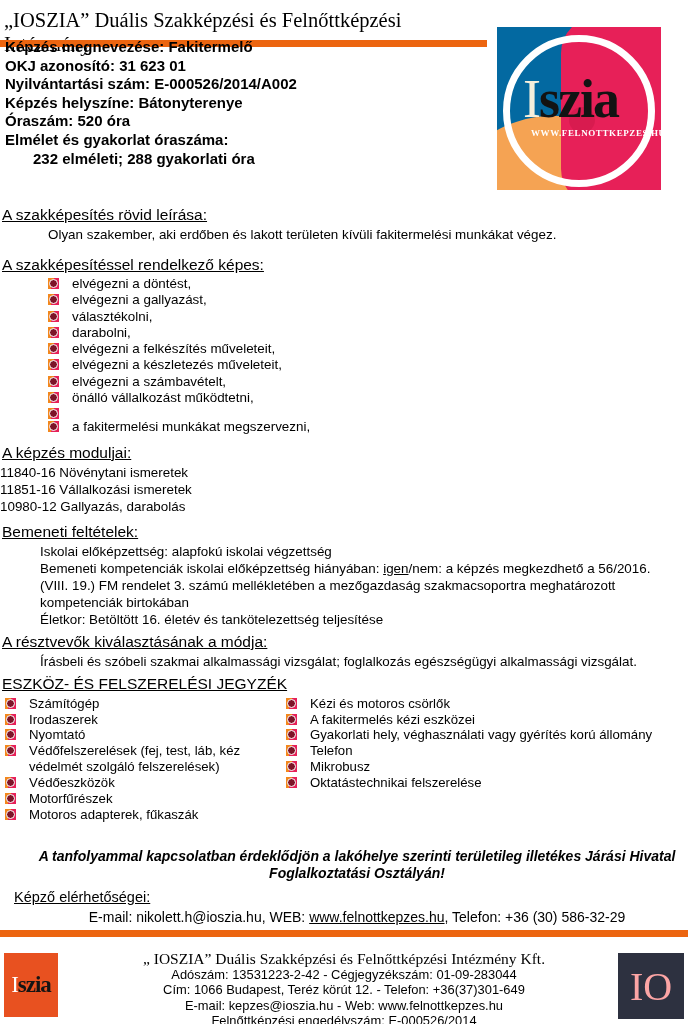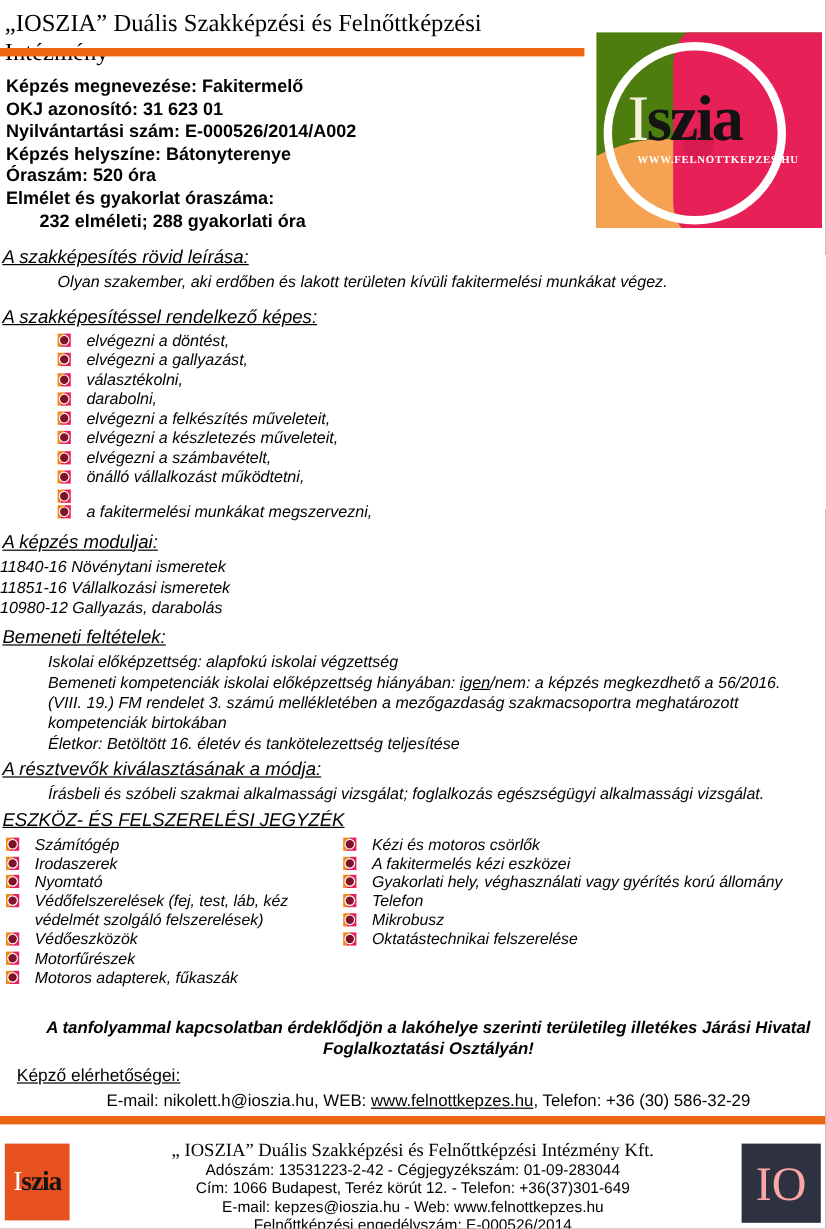--- a/index.html
+++ b/index.html
@@ -8,43 +8,43 @@
     position:relative; width:688px; height:1024px; margin:0 auto;
     background:#fff; overflow:hidden;
     font-family:"Liberation Sans", sans-serif; color:#000;
   }
   
   .title {
     position:absolute; left:4px; top:8px; width:470px;
     font-family:"Liberation Serif", serif; font-size:20.5px; line-height:24px;
   }
   .rule { position:absolute; left:0; top:40px; width:487px; height:7px; background:#EC6510; }
-  .info { position:absolute; left:5px; top:64px; font-weight:bold; font-size:15px; line-height:18.6px; }
+  .info { position:absolute; left:5px; top:38px; font-weight:bold; font-size:15px; line-height:18.6px; }
   .info .indent { padding-left:28px; }
   .hlogo {
-    position:absolute; left:497px; top:27px; width:188px; height:163px;
-    background:#4d7c0f; overflow:hidden;
+    position:absolute; left:497px; top:27px; width:164px; height:163px;
+    background:#0369a1; overflow:hidden;
   }
   .hlogo .swoosh { position:absolute; left:-52px; bottom:-78px; width:190px; height:150px;
     background:#F5A353; border-radius:50%; transform:rotate(-18deg); }
   .hlogo .pink { position:absolute; left:64px; top:-10px; width:140px; height:188px;
     background:#E72058; border-radius:36px; }
   .hlogo .ring { position:absolute; left:6px; top:8px; width:152px; height:152px;
     border:7px solid #fff; border-radius:50%; }
   .hlogo .dot { position:absolute; left:72px; top:80px; width:26px; height:26px;
     background:#D81B4F; border-radius:50%; }
   .hlogo .txt { position:absolute; left:26px; top:44px;
     font-family:"Liberation Serif", serif; font-size:54px; line-height:56px; letter-spacing:-2px; }
   .hlogo .txt .i { color:#F5EFDC; }
   .hlogo .txt .szia { color:#131313; font-weight:bold; }
   .hlogo .url { position:absolute; left:34px; top:101px;
     font-family:"Liberation Serif", serif; font-weight:bold; font-size:9px;
     letter-spacing:.6px; color:#fff; }
   
-  .main { position:absolute; left:0; top:198px; width:688px;font-style:italic; }
+  .main { position:absolute; left:0; top:198px; width:688px; }
   .sec { font-size:15.5px; font-weight:normal; line-height:18px; text-decoration:underline; margin:0 0 2px 2px; }
   .body48 { font-size:13.4px; line-height:17px; padding-left:48px; padding-right:20px; }
   .body40 { font-size:13.4px; line-height:17px; padding-left:40px; padding-right:24px; }
   .mt14 { margin-top:13px; } .mt8 { margin-top:8px; } .mt5 { margin-top:5px; }
   .blist { list-style:none; }
   .blist li { display:flex; align-items:flex-start; font-size:13.4px; line-height:16.3px; }
   .blist.ind48 { padding-left:48px; }
   .blt { flex:0 0 11px; height:11px; margin-top:2px; position:relative;
     background:linear-gradient(105deg,#F2871D 42%,#E72058 42%); }
   .blt::after { content:""; position:absolute; left:1px; top:1px; right:1px; bottom:1px;

